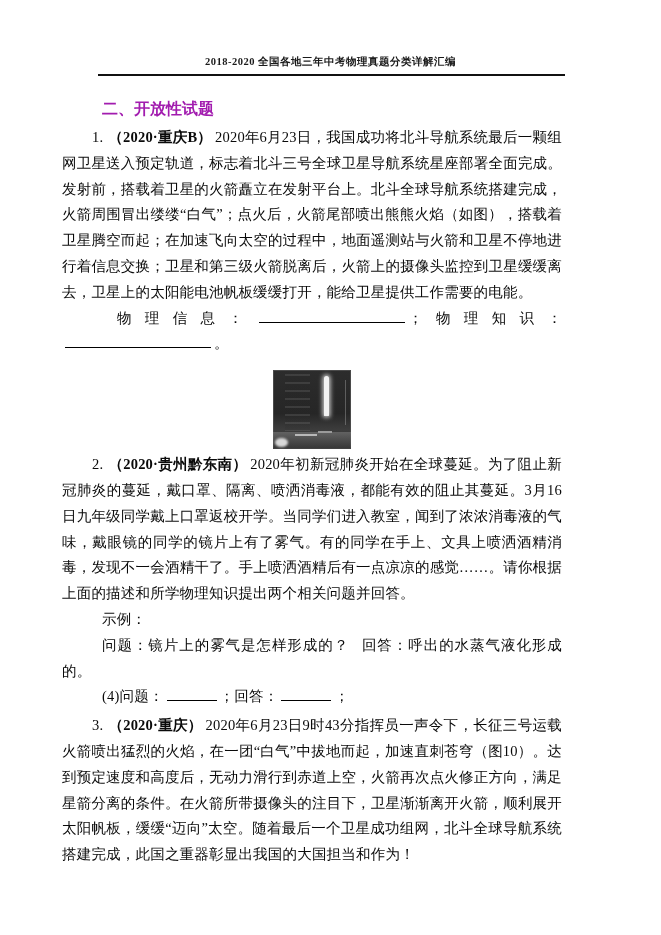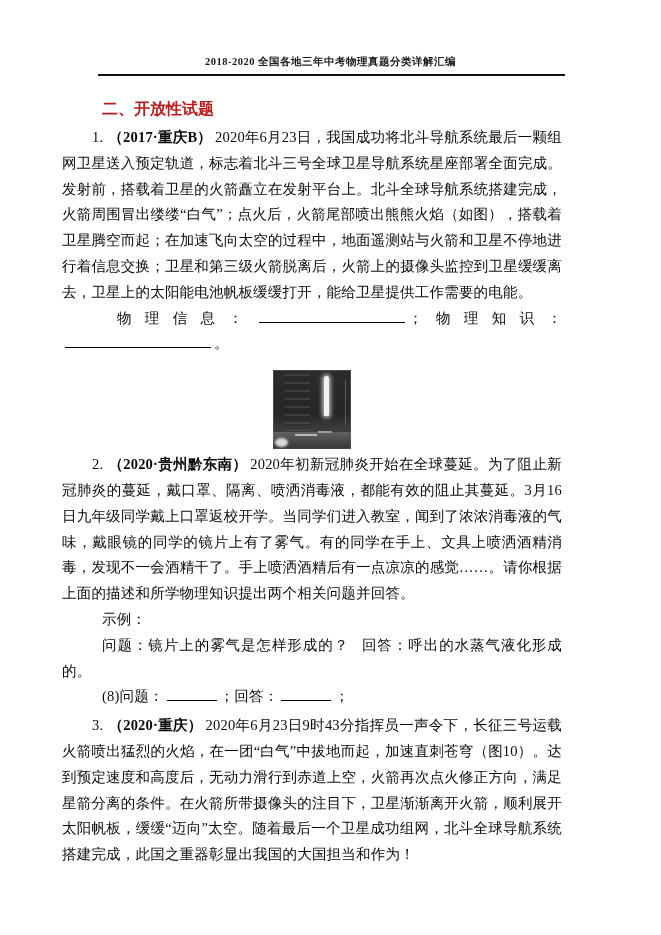--- a/index.html
+++ b/index.html
@@ -13,21 +13,21 @@
     padding-top:39px;text-align:center;
     font-size:10.5px;letter-spacing:.5px;color:#1a1a1a;font-weight:bold;
   }
   .header-rule{
     margin:5px 0 0 98px;width:467px;height:0;
     border-top:2px solid #111;
   }
   .content{margin:0 99px 0 62px;width:500px;}
   .section-title{
     margin:20px 0 3px 40px;
-    font-size:16px;font-weight:bold;line-height:26px;color:#b91c1c;
+    font-size:16px;font-weight:bold;line-height:26px;color:#a21caf;
   }
   .para{
     margin:0;font-size:14.5px;line-height:25.8px;
     text-align:justify;text-justify:inter-ideograph;
     letter-spacing:.2px;
   }
   .indent-1{text-indent:30px;}
   .indent-2{text-indent:40px;}
   .indent-3{text-indent:55px;}
   .qnum{margin-right:5px;}
@@ -78,21 +78,21 @@
 
   <div class="header">
     <span>2018-2020 全国各地三年中考物理真题分类详解汇编</span>
   </div>
   <div class="header-rule"></div>
 
   <div class="content">
 
     <div class="section-title">二、开放性试题</div>
 
-    <p class="para indent-1"><span class="qnum">1.</span><span class="src">（2017·重庆B）</span><span>2020年6月23日，我国成功将北斗导航系统最后一颗组网卫星送入预定轨道，标志着北斗三号全球卫星导航系统星座部署全面完成。发射前，搭载着卫星的火箭矗立在发射平台上。北斗全球导航系统搭建完成，火箭周围冒出缕缕“白气”；点火后，火箭尾部喷出熊熊火焰（如图），搭载着卫星腾空而起；在加速飞向太空的过程中，地面遥测站与火箭和卫星不停地进行着信息交换；卫星和第三级火箭脱离后，火箭上的摄像头监控到卫星缓缓离去，卫星上的太阳能电池帆板缓缓打开，能给卫星提供工作需要的电能。</span></p>
+    <p class="para indent-1"><span class="qnum">1.</span><span class="src">（2020·重庆B）</span><span>2020年6月23日，我国成功将北斗导航系统最后一颗组网卫星送入预定轨道，标志着北斗三号全球卫星导航系统星座部署全面完成。发射前，搭载着卫星的火箭矗立在发射平台上。北斗全球导航系统搭建完成，火箭周围冒出缕缕“白气”；点火后，火箭尾部喷出熊熊火焰（如图），搭载着卫星腾空而起；在加速飞向太空的过程中，地面遥测站与火箭和卫星不停地进行着信息交换；卫星和第三级火箭脱离后，火箭上的摄像头监控到卫星缓缓离去，卫星上的太阳能电池帆板缓缓打开，能给卫星提供工作需要的电能。</span></p>
 
 
 
     <p class="para indent-3"><span>物理信息：</span><span class="blank blank-long"></span><span>；物理知识：</span><span class="blank blank-long"></span><span>。</span></p>
 
     <div class="photo" title="火箭矗立在发射平台夜景照片">
       <div class="tower"></div>
       <div class="rocket"></div>
       <div class="pole"></div>
       <div class="ground"></div>
@@ -100,19 +100,19 @@
       <div class="streak-b"></div>
       <div class="flare"></div>
     </div>
 
     <p class="para indent-1"><span class="qnum">2.</span><span class="src">（2020·贵州黔东南）</span><span>2020年初新冠肺炎开始在全球蔓延。为了阻止新冠肺炎的蔓延，戴口罩、隔离、喷洒消毒液，都能有效的阻止其蔓延。3月16日九年级同学戴上口罩返校开学。当同学们进入教室，闻到了浓浓消毒液的气味，戴眼镜的同学的镜片上有了雾气。有的同学在手上、文具上喷洒酒精消毒，发现不一会酒精干了。手上喷洒酒精后有一点凉凉的感觉……。请你根据上面的描述和所学物理知识提出两个相关问题并回答。</span></p>
 
     <p class="para indent-2">示例：</p>
 
     <p class="para indent-2"><span>问题：镜片上的雾气是怎样形成的？</span><span class="qa-gap"></span><span>回答：呼出的水蒸气液化形成的。</span></p>
 
-    <p class="para indent-2"><span>(8)问题：</span><span class="blank blank-short"></span><span>；回答：</span><span class="blank blank-short"></span><span>；</span></p>
+    <p class="para indent-2"><span>(4)问题：</span><span class="blank blank-short"></span><span>；回答：</span><span class="blank blank-short"></span><span>；</span></p>
 
 
     <p class="para indent-1" style="margin-top:3px"><span class="qnum">3.</span><span class="src">（2020·重庆）</span><span>2020年6月23日9时43分指挥员一声令下，长征三号运载火箭喷出猛烈的火焰，在一团“白气”中拔地而起，加速直刺苍穹（图10）。达到预定速度和高度后，无动力滑行到赤道上空，火箭再次点火修正方向，满足星箭分离的条件。在火箭所带摄像头的注目下，卫星渐渐离开火箭，顺利展开太阳帆板，缓缓“迈向”太空。随着最后一个卫星成功组网，北斗全球导航系统搭建完成，此国之重器彰显出我国的大国担当和作为！</span></p>
 
   </div>
 </div>
 
 </body></html>

